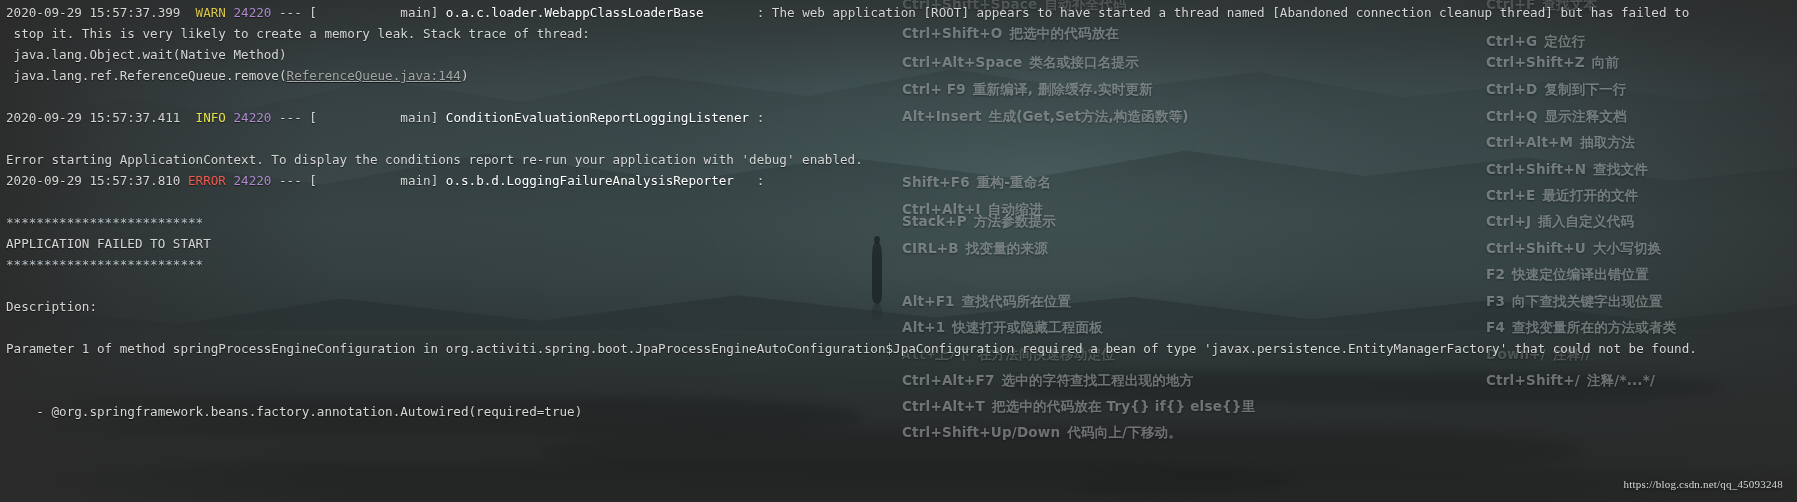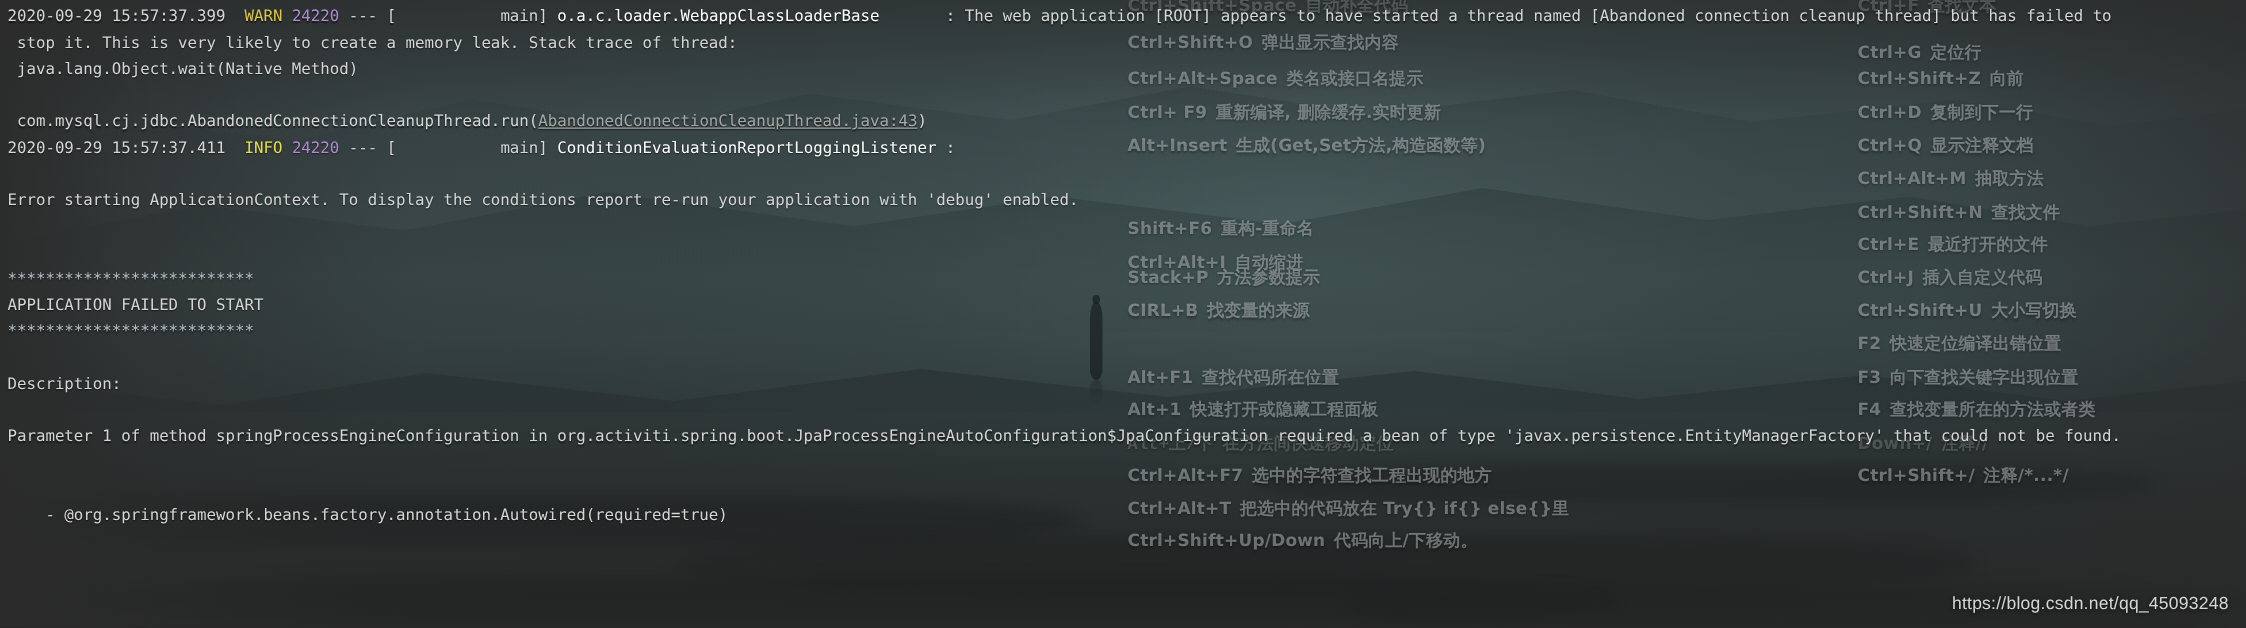--- a/index.html
+++ b/index.html
@@ -159,22 +159,22 @@
   .c-pid     { color: #b08ad0; }
   .c-logger  { color: #ffffff; }
   .c-link    { color: #a6a6a6; text-decoration: underline; }
   .c-star    { color: #b9c3c9; }
 
   
   .watermark {
     position: absolute;
     right: 14px;
     bottom: 12px;
-    font-family: Liberation Sans, sans-serif;
-    font-size: 14px;
+    font-family: Liberation Serif, serif;
+    font-size: 11px;
     color: rgba(236,240,241,0.88);
     letter-spacing: 0.2px;
     text-shadow: 0 1px 3px rgba(0,0,0,0.6);
     white-space: nowrap;
   }
 </style>
 </head>
 <body>
 
 <div id="console-root">
@@ -194,21 +194,21 @@
       <div class="fig-head"></div>
       <div class="fig-body"></div>
       <div class="fig-refl"></div>
     </div>
     <div class="wp-vignette"></div>
   </div>
 
   <div class="cheatsheet">
     <div class="cheat-col col-mid" id="cheat-col-middle">
         <div class="cheat-row dim" style="top: -4px;"><span class="keys">Ctrl+Shift+Space</span><span class="desc">自动补全代码</span></div>
-        <div class="cheat-row" style="top: 25px;"><span class="keys">Ctrl+Shift+O</span><span class="desc">弹出显示查找内容</span></div>
+        <div class="cheat-row" style="top: 25px;"><span class="keys">Ctrl+Shift+O</span><span class="desc">把选中的代码放在</span></div>
         <div class="cheat-row" style="top: 54px;"><span class="keys">Ctrl+Alt+Space</span><span class="desc">类名或接口名提示</span></div>
         <div class="cheat-row" style="top: 81px;"><span class="keys">Ctrl+ F9</span><span class="desc">重新编译, 删除缓存.实时更新</span></div>
         <div class="cheat-row" style="top: 108px;"><span class="keys">Alt+Insert</span><span class="desc">生成(Get,Set方法,构造函数等)</span></div>
         <div class="cheat-row" style="top: 174px; text-align: right;"><span class="keys">Shift+F6</span><span class="desc">重构-重命名</span></div>
         <div class="cheat-row" style="top: 201px;"><span class="keys">Ctrl+Alt+I</span><span class="desc">自动缩进</span></div>
         <div class="cheat-row" style="top: 213px;"><span class="keys">Stack+P</span><span class="desc">方法参数提示</span></div>
         <div class="cheat-row" style="top: 240px;"><span class="keys">CIRL+B</span><span class="desc">找变量的来源</span></div>
         <div class="cheat-row" style="top: 293px;"><span class="keys">Alt+F1</span><span class="desc">查找代码所在位置</span></div>
         <div class="cheat-row" style="top: 319px;"><span class="keys">Alt+1</span><span class="desc">快速打开或隐藏工程面板</span></div>
         <div class="cheat-row dim" style="top: 346px; font-family: Liberation Mono, monospace;"><span class="keys">Alt+上/下</span><span class="desc">在方法间快速移动定位</span></div>
@@ -232,23 +232,24 @@
         <div class="cheat-row" style="top: 319px;"><span class="keys">F4</span><span class="desc">查找变量所在的方法或者类</span></div>
         <div class="cheat-row dim" style="top: 346px;"><span class="keys">Down+/</span><span class="desc">注释//</span></div>
         <div class="cheat-row" style="top: 372px;"><span class="keys">Ctrl+Shift+/</span><span class="desc">注释/*...*/</span></div>
       </div>
   </div>
 
   <div class="console-layer" id="console-layer">
       <div class="log-line" style="top: 6px;"><span class="c-default">2020-09-29 15:57:37.399  </span><span class="c-warn">WARN</span><span class="c-default"> </span><span class="c-pid">24220</span><span class="c-default"> --- [           main] </span><span class="c-logger">o.a.c.loader.WebappClassLoaderBase</span><span class="c-default">       : The web application [ROOT] appears to have started a thread named [Abandoned connection cleanup thread] but has failed to</span></div>
       <div class="log-line" style="top: 27px;"><span class="c-default"> stop it. This is very likely to create a memory leak. Stack trace of thread:</span></div>
       <div class="log-line" style="top: 48px;"><span class="c-default"> java.lang.Object.wait(Native Method)</span></div>
-      <div class="log-line" style="top: 90px;"><span class="c-default"> com.mysql.cj.jdbc.AbandonedConnectionCleanupThread.run(</span><span class="c-link">AbandonedConnectionCleanupThread.java:43</span><span class="c-default">)</span></div>
+      <div class="log-line" style="top: 69px;"><span class="c-default"> java.lang.ref.ReferenceQueue.remove(</span><span class="c-link">ReferenceQueue.java:144</span><span class="c-default">)</span></div>
       <div class="log-line" style="top: 111px;"><span class="c-default">2020-09-29 15:57:37.411  </span><span class="c-info">INFO</span><span class="c-default"> </span><span class="c-pid">24220</span><span class="c-default"> --- [           main] </span><span class="c-logger">ConditionEvaluationReportLoggingListener</span><span class="c-default"> :</span></div>
       <div class="log-line" style="top: 153px;"><span class="c-default">Error starting ApplicationContext. To display the conditions report re-run your application with 'debug' enabled.</span></div>
+      <div class="log-line" style="top: 174px;"><span class="c-default">2020-09-29 15:57:37.810 </span><span class="c-error">ERROR</span><span class="c-default"> </span><span class="c-pid">24220</span><span class="c-default"> --- [           main] </span><span class="c-logger">o.s.b.d.LoggingFailureAnalysisReporter</span><span class="c-default">   :</span></div>
       <div class="log-line" style="top: 216px;"><span class="c-star">**************************</span></div>
       <div class="log-line" style="top: 237px;"><span class="c-default">APPLICATION FAILED TO START</span></div>
       <div class="log-line" style="top: 258px;"><span class="c-star">**************************</span></div>
       <div class="log-line" style="top: 300px;"><span class="c-default">Description:</span></div>
       <div class="log-line" style="top: 342px;"><span class="c-default">Parameter 1 of method springProcessEngineConfiguration in org.activiti.spring.boot.JpaProcessEngineAutoConfiguration$JpaConfiguration required a bean of type 'javax.persistence.EntityManagerFactory' that could not be found.</span></div>
       <div class="log-line" style="top: 405px;"><span class="c-default">    - @org.springframework.beans.factory.annotation.Autowired(required=true)</span></div>
     </div>
 
   <div class="watermark">https://blog.csdn.net/qq_45093248</div>
 

